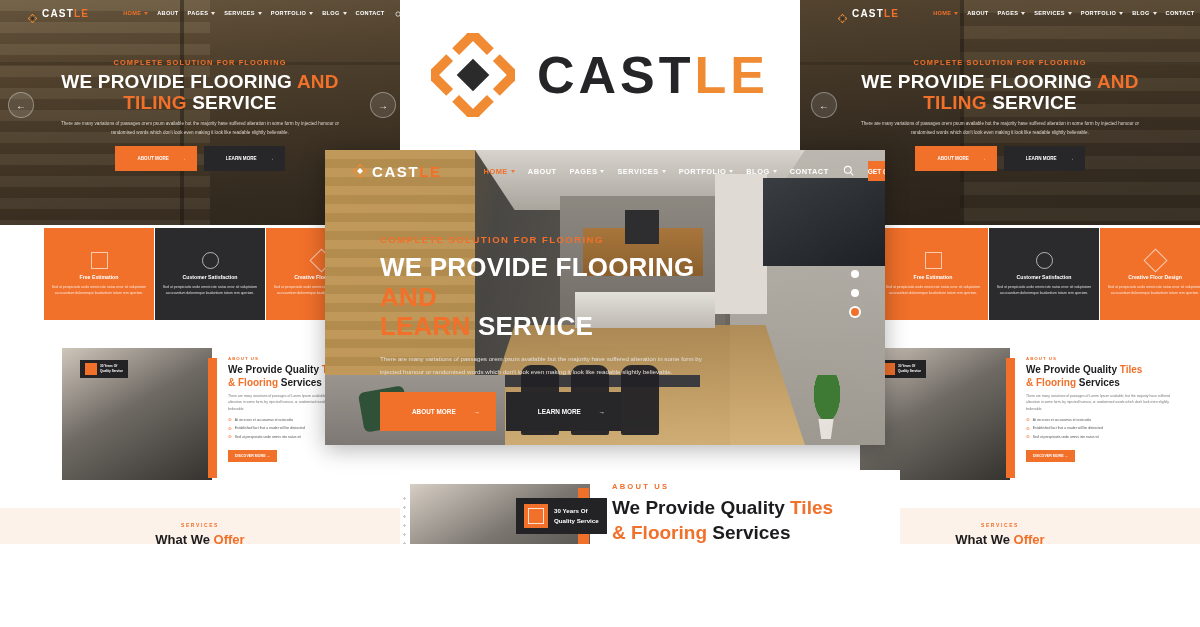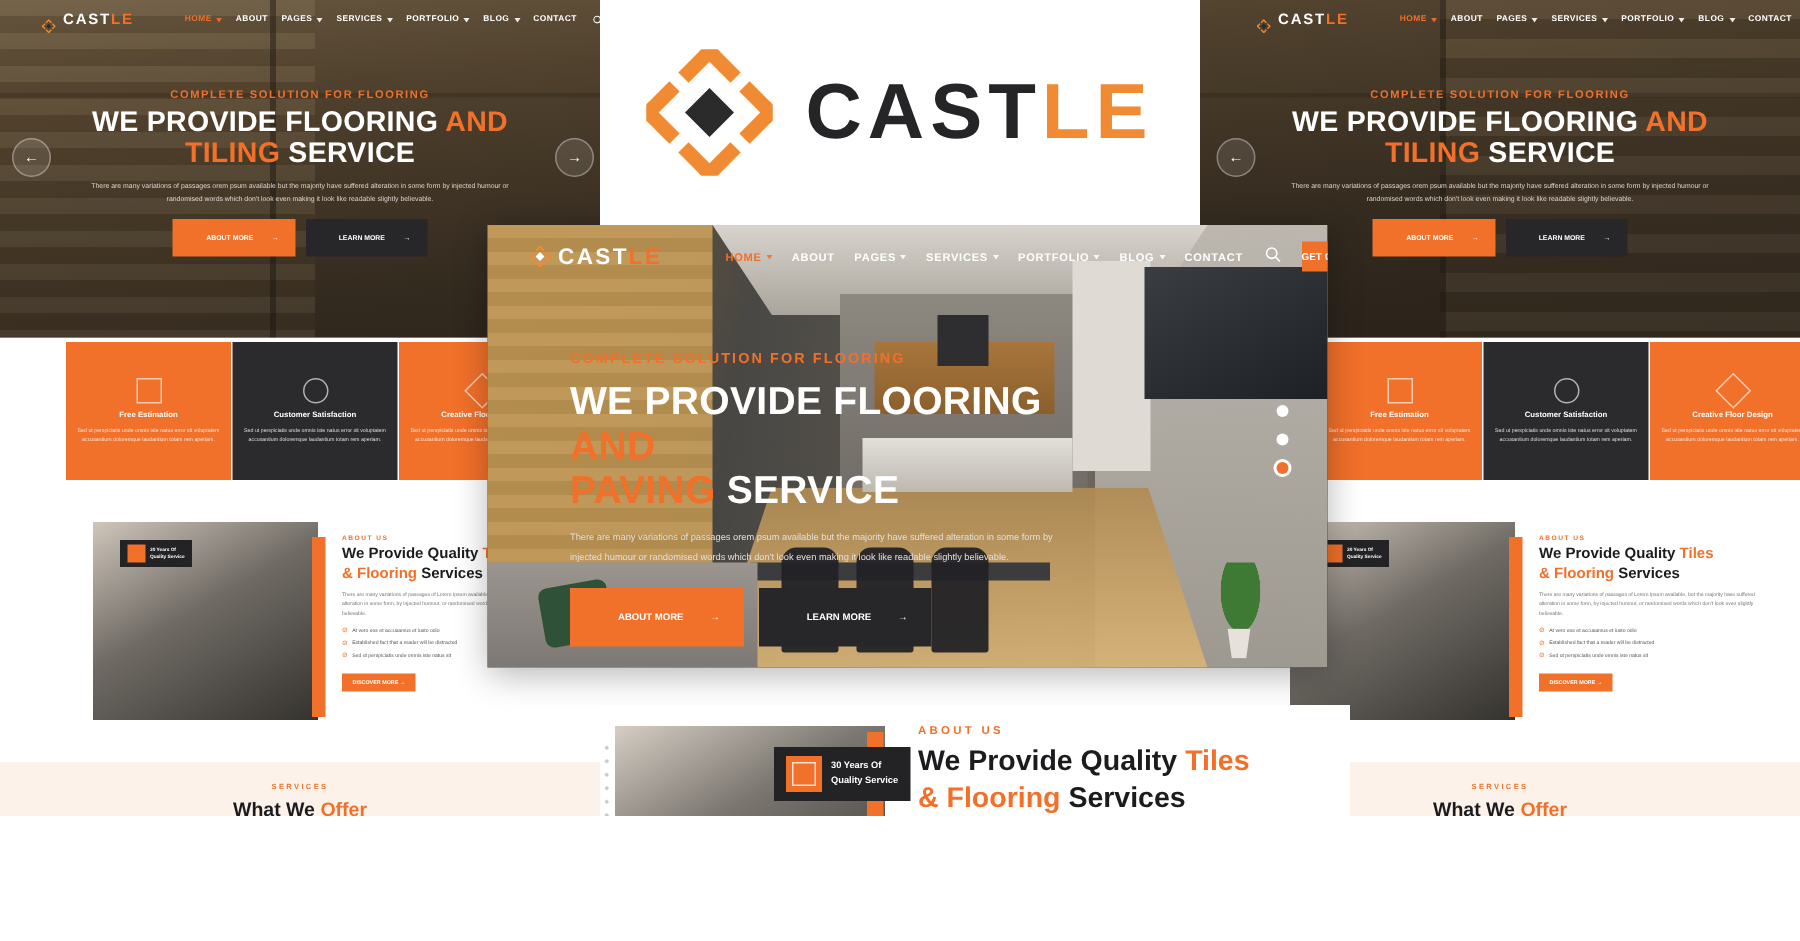--- a/index.html
+++ b/index.html
@@ -540,21 +540,21 @@
       </span>
       <div class="quote">
           <span>GET QUOTE</span>
         </div>
     </div>
 
     <div class="pcopy">
       <div class="pk">COMPLETE SOLUTION FOR FLOORING</div>
       <div class="ph1">
         <span>WE PROVIDE FLOORING </span><em>AND</em><br>
-        <em>PAVING</em><span> SERVICE</span>
+        <em>LEARN</em><span> SERVICE</span>
       </div>
       <div class="pp">There are many variations of passages orem psum available but the majority have suffered alteration in some form by injected humour or randomised words which don't look even making it look like readable slightly believable.</div>
       <div class="pbtns">
         <span class="b-or"><span>ABOUT MORE</span> →</span>
         <span class="b-dk"><span>LEARN MORE</span> →</span>
       </div>
     </div>
 
     <div class="pdots">
       <i></i>

